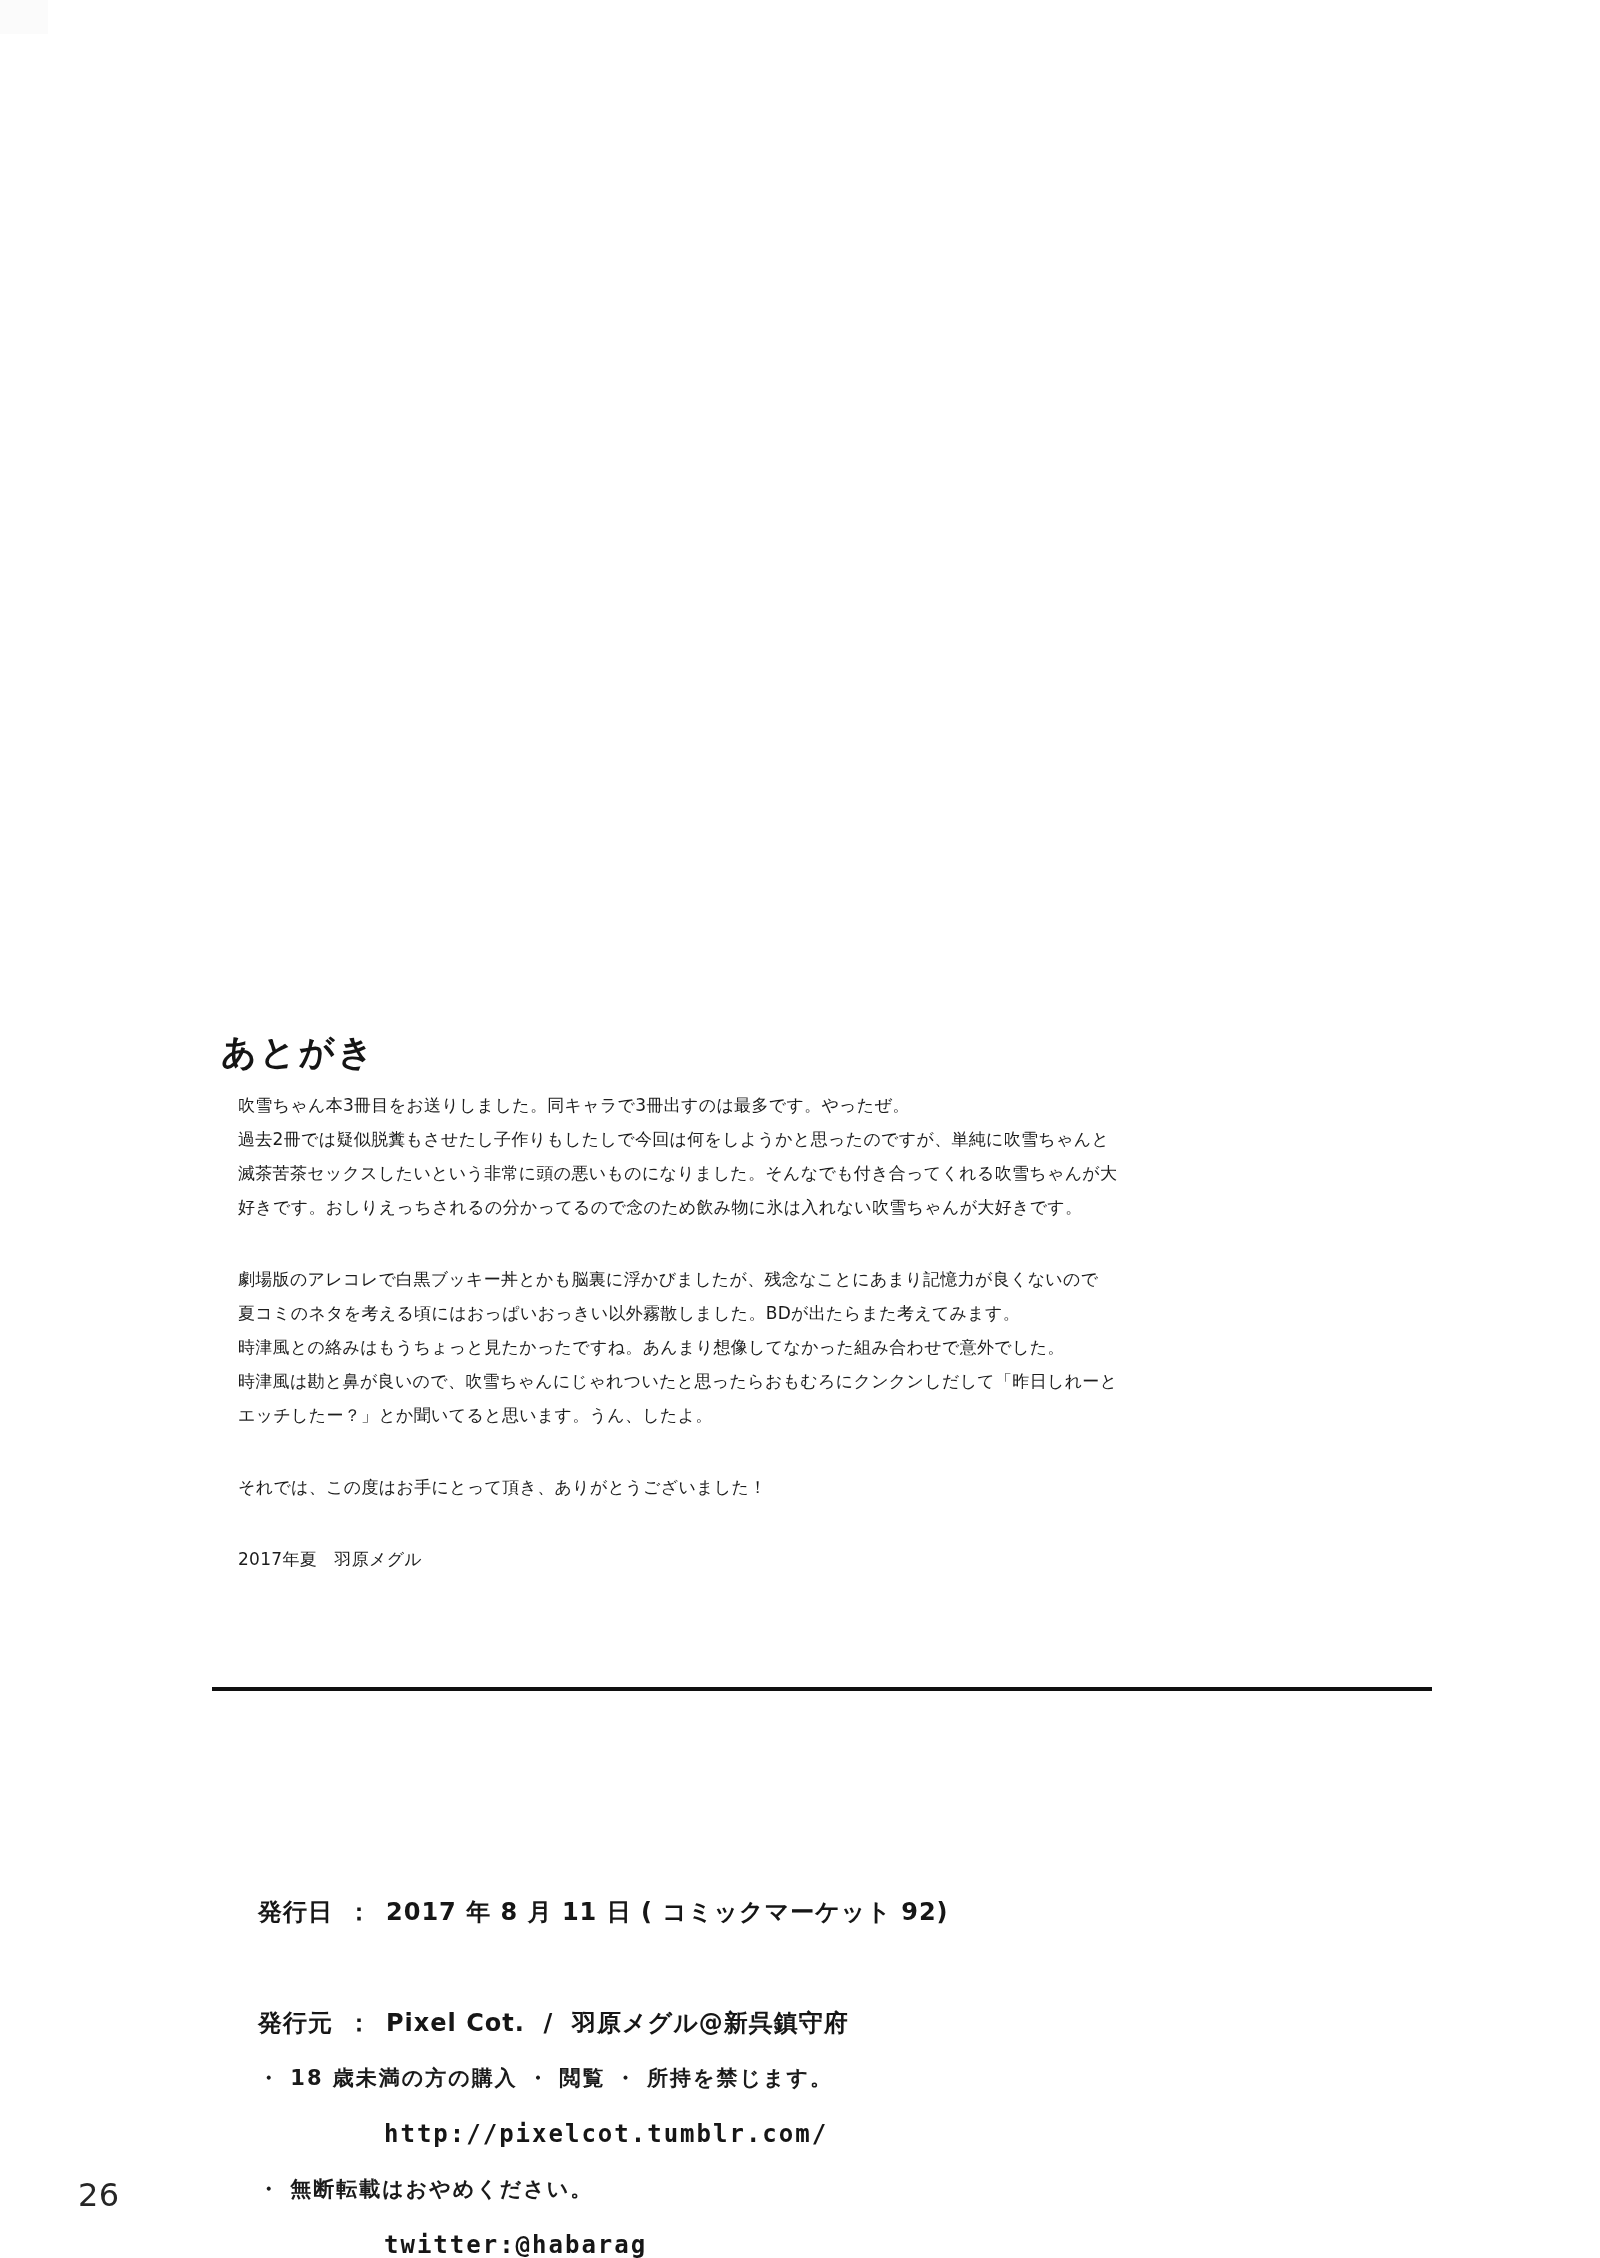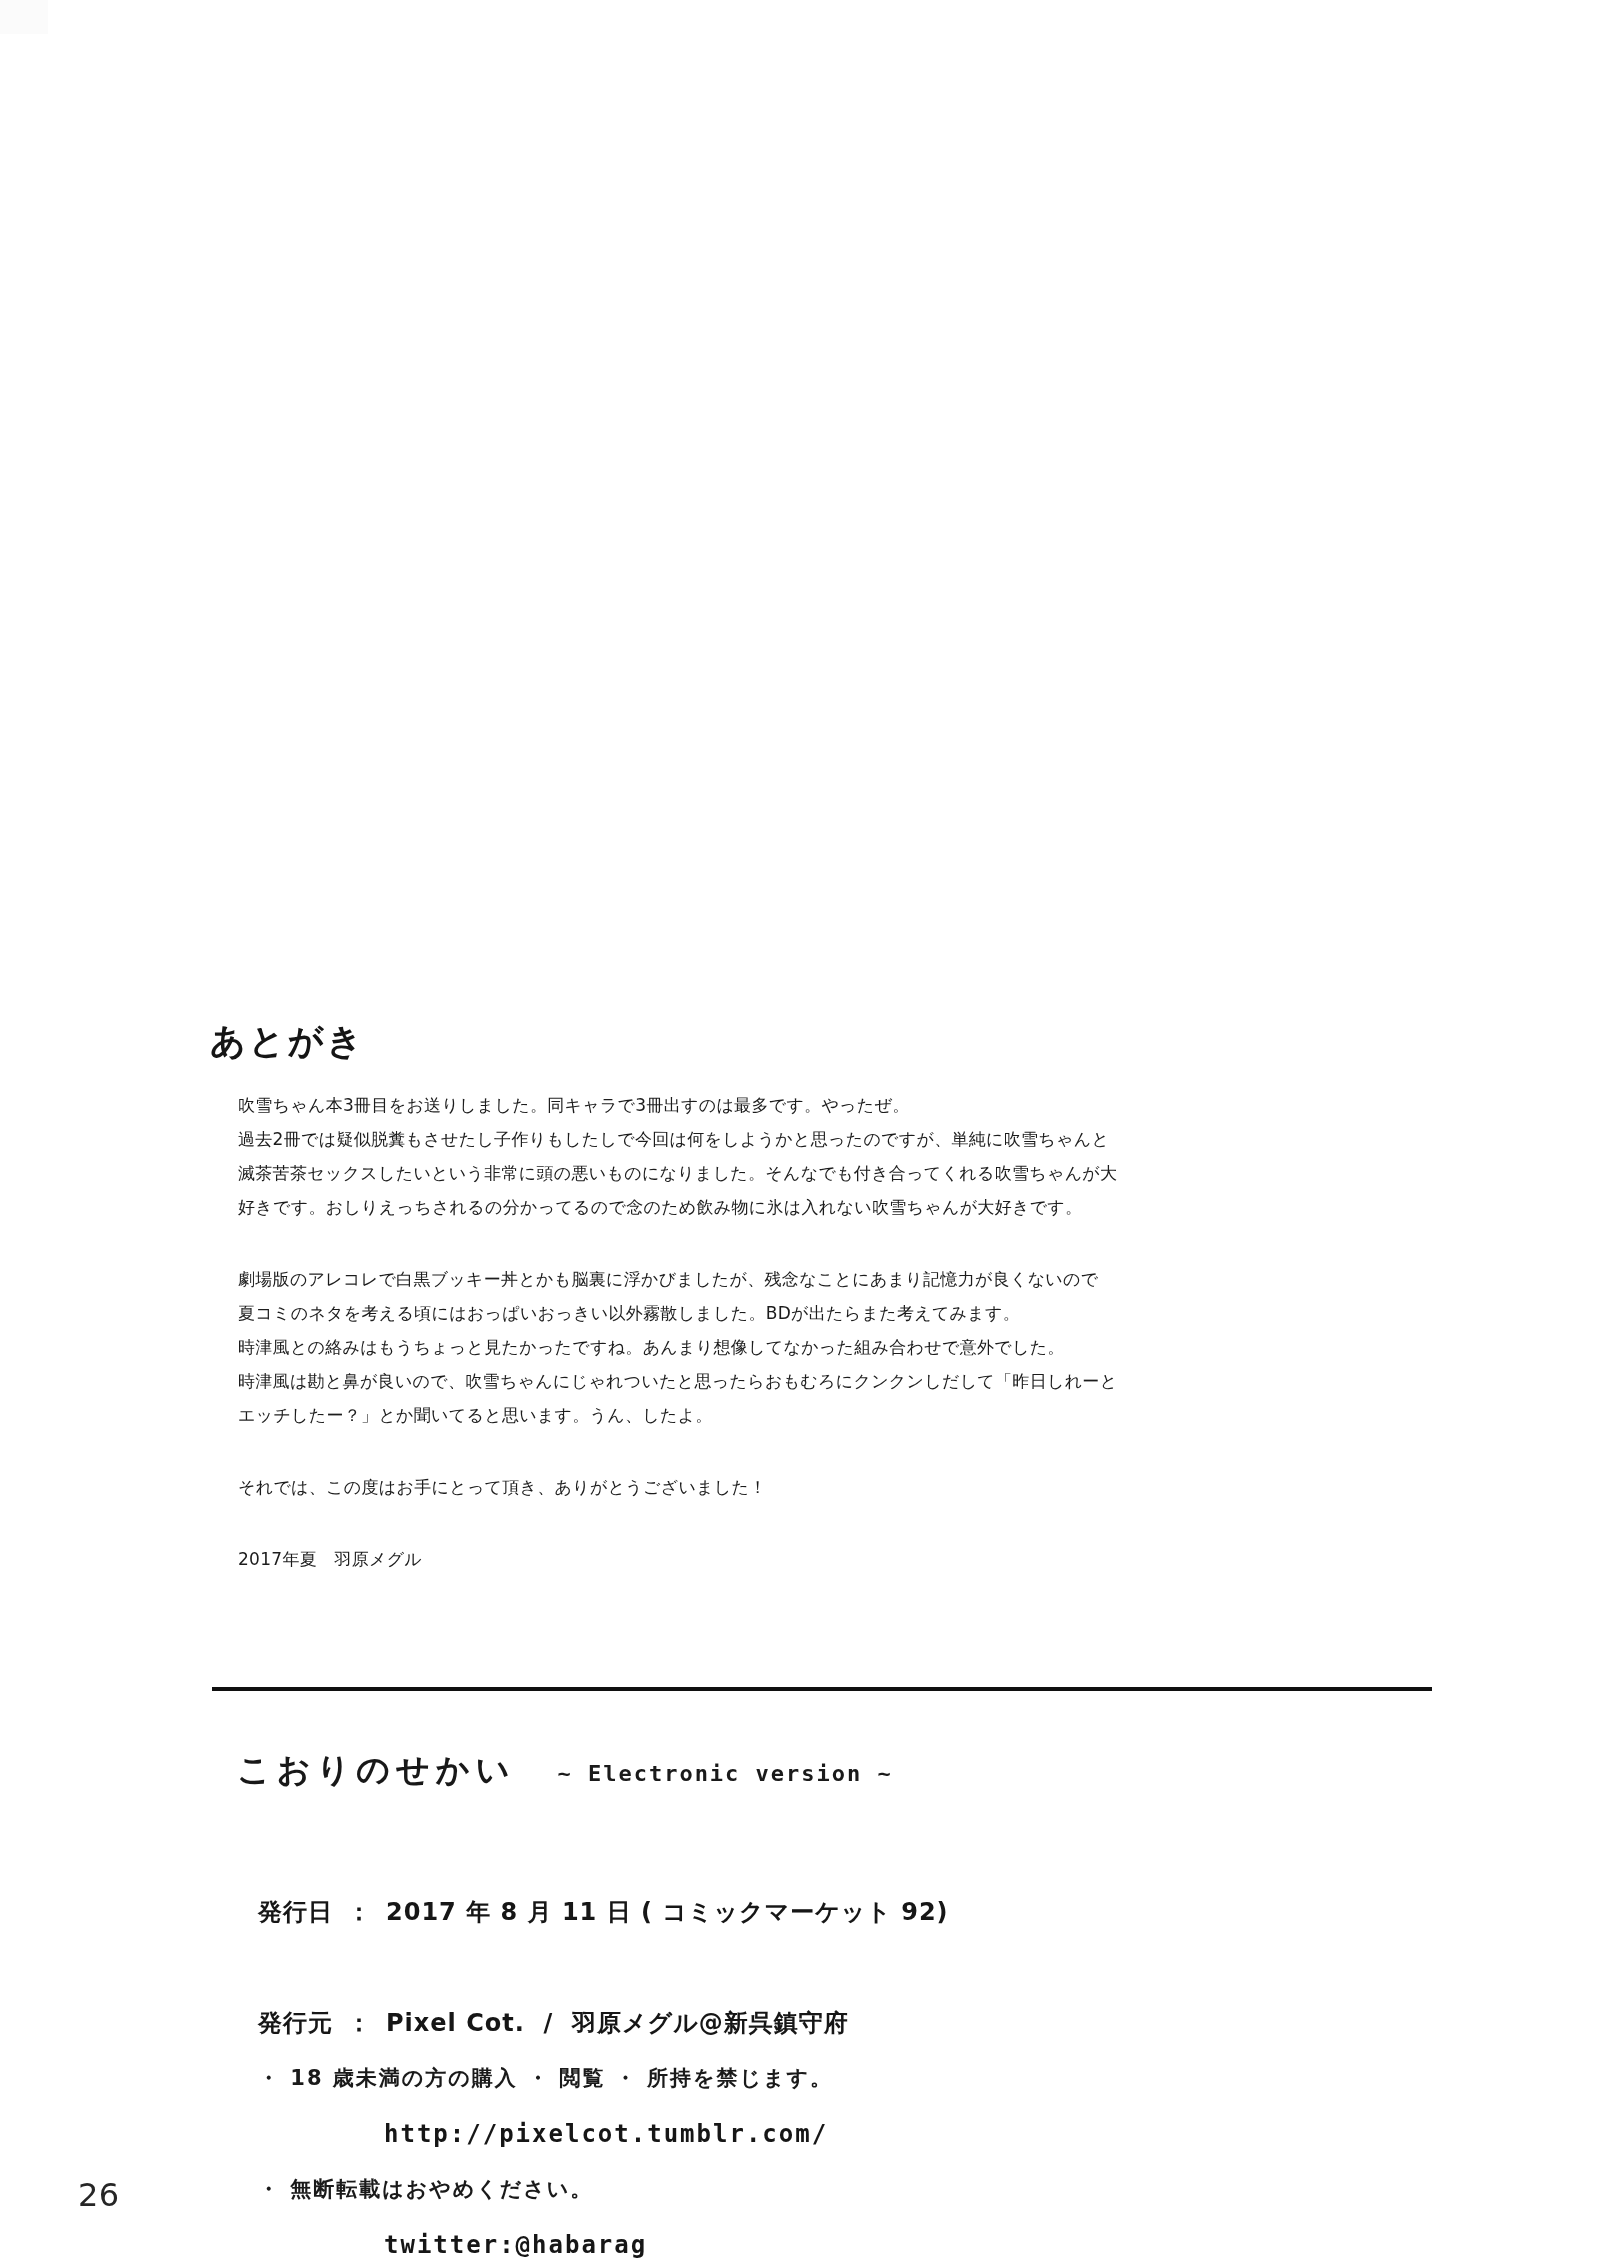--- a/index.html
+++ b/index.html
@@ -13,21 +13,21 @@
     position: relative;
     overflow: hidden;
   }
   .page { position: absolute; inset: 0; background: #ffffff; }
   .scan-artifact {
     position: absolute; left: 0; top: 0; width: 48px; height: 34px;
     background: #fbfbfb;
   }
   .afterword-heading {
     position: absolute; left: 206px; top: 1014px;
-    margin: 4px;
+    margin: 15px;
     font-size: 35px; font-weight: bold; letter-spacing: 3px;
     color: #151515;
   }
   .afterword-body {
     position: absolute; left: 238px; top: 1088px; width: 1180px;
     font-size: 17px; line-height: 34px; letter-spacing: 0.3px;
     color: #1c1c1c;
   }
   .afterword-body p { margin: 0 0 38px 0; }
   .afterword-body p:last-child { margin-bottom: 12px; }
@@ -99,24 +99,20 @@
     <p>
       <span class="line">それでは、この度はお手にとって頂き、ありがとうございました！</span>
     </p>
     <p>
       <span class="line">2017年夏　羽原メグル</span>
     </p>
   </div>
 
   <div class="divider"></div>
 
-  <div class="colophon-title-row">
-    <h2 class="book-title">こおりのせかい</h2>
-    <span class="edition-label">~ Electronic version ~</span>
-  </div>
 
   <div class="colophon-info">
     <div class="info-row">
       <span>発行日</span>
       <span>：</span>
       <span>2017 年 8 月 11 日 ( コミックマーケット 92)</span>
     </div>
     <div class="info-row">
       <span>発行元</span>
       <span>：</span>

